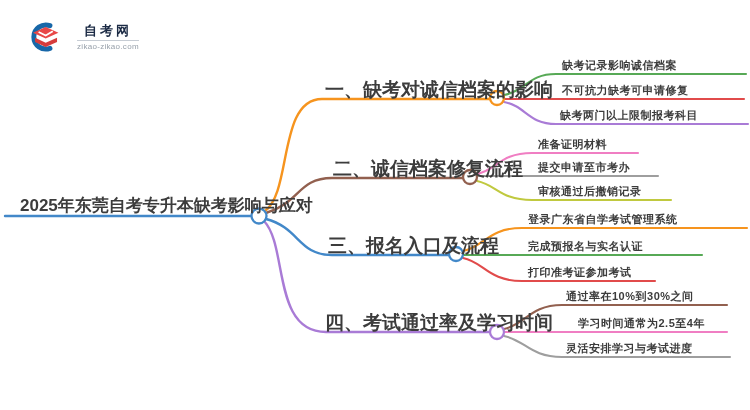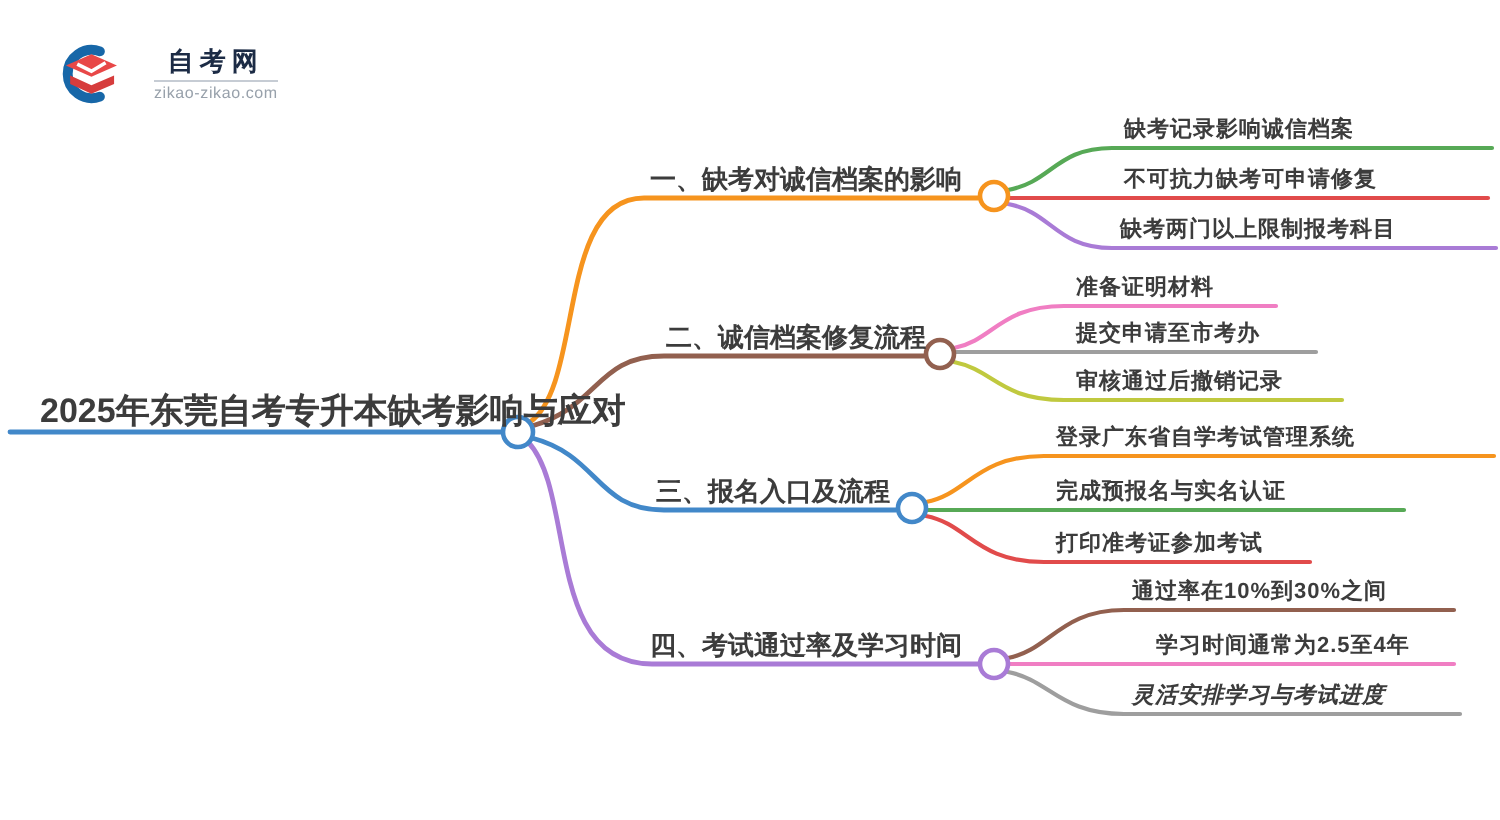--- a/index.html
+++ b/index.html
@@ -15,21 +15,21 @@
   .logo{position:absolute;left:28px;top:20px;display:flex;align-items:center;gap:15px;}
   .logo-icon{width:34px;height:34px;}
   .logo-text{display:flex;flex-direction:column;}
   .logo-title{font-size:13px;font-weight:bold;color:#1c2b45;letter-spacing:3px;text-align:center;line-height:15px;}
   .logo-divider{border-top:1px solid #c6ccd4;margin:2px 0 1px 0;}
   .logo-domain{font-size:8px;color:#98a1ab;letter-spacing:.3px;text-align:right;line-height:9px;}
 
   
   .lbl{position:absolute;white-space:nowrap;color:#3c3c3c;font-weight:bold;}
   .lbl-root{font-size:17px;line-height:19px;}
-  .lbl-branch{font-size:13px;line-height:17px;}
+  .lbl-branch{font-size:19px;line-height:17px;}
   .lbl-leaf{font-size:11px;line-height:16px;letter-spacing:.5px;}
 </style>
 </head>
 <body>
 
 <div class="stage">
 
   <svg class="map" width="750" height="410" viewBox="0 0 750 410">
     <g fill="none" stroke-width="2.4" stroke-linecap="round">
 
@@ -100,15 +100,15 @@
   <div class="lbl lbl-leaf" style="left:538px;top:136px;">准备证明材料</div>
   <div class="lbl lbl-leaf" style="left:538px;top:159px;">提交申请至市考办</div>
   <div class="lbl lbl-leaf" style="left:538px;top:183px;">审核通过后撤销记录</div>
 
   <div class="lbl lbl-leaf" style="left:528px;top:211px;">登录广东省自学考试管理系统</div>
   <div class="lbl lbl-leaf" style="left:528px;top:238px;">完成预报名与实名认证</div>
   <div class="lbl lbl-leaf" style="left:528px;top:264px;">打印准考证参加考试</div>
 
   <div class="lbl lbl-leaf" style="left:566px;top:288px;">通过率在10%到30%之间</div>
   <div class="lbl lbl-leaf" style="left:566px;top:315px;margin-left:12px;">学习时间通常为2.5至4年</div>
-  <div class="lbl lbl-leaf" style="left:566px;top:340px;font-style:italic;">灵活安排学习与考试进度</div>
+  <div class="lbl lbl-leaf" style="left:566px;top:340px;">灵活安排学习与考试进度</div>
 
 </div>
 
 </body></html>

